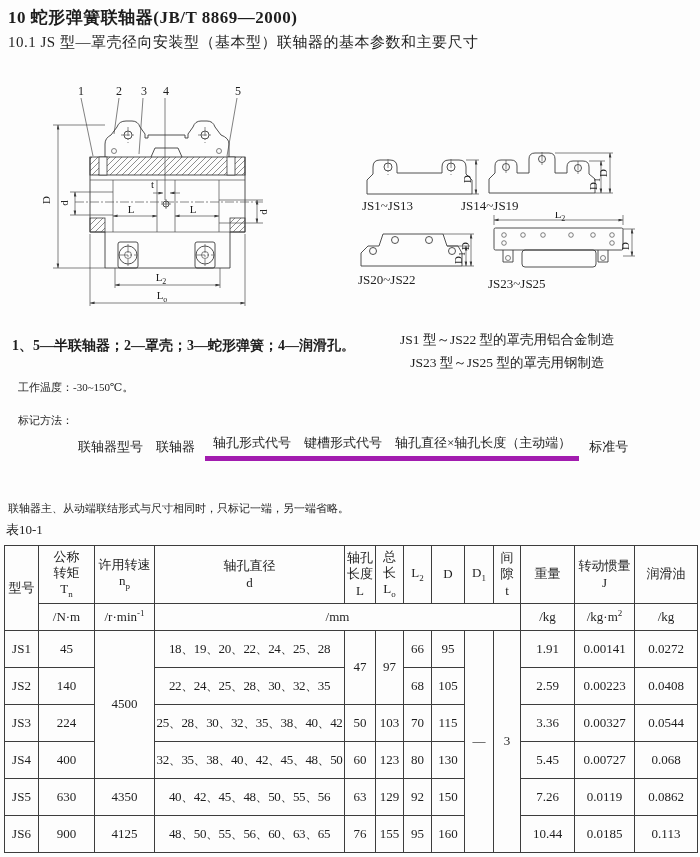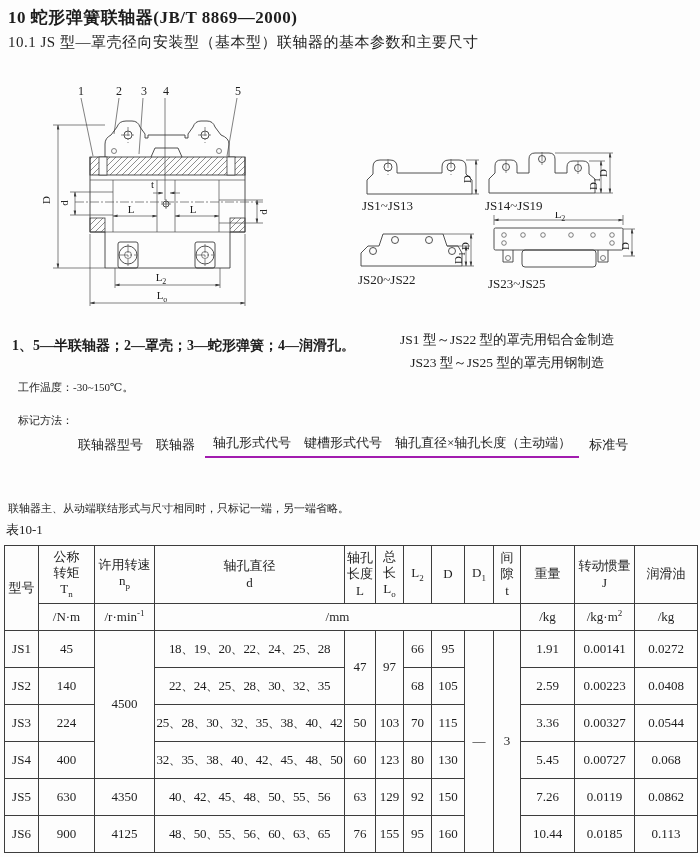--- a/index.html
+++ b/index.html
@@ -14,21 +14,21 @@
   .proflabel{font-size:13px;text-align:left;}
   svg{display:block;}
   .ln{stroke:#3c3c3c;stroke-width:.9;fill:none;}
   .thin{stroke:#4a4a4a;stroke-width:.7;fill:none;}
   .cl{stroke:#555;stroke-width:.7;fill:none;stroke-dasharray:9 2 2 2;}
   .dimtxt{font-size:11px;fill:#1e1e1e;}
   .callout{font-size:12px;fill:#1e1e1e;}
   
   .marking-row{display:flex;align-items:center;gap:10px;font-size:13px;}
   .fraction{display:inline-block;text-align:center;}
-  .fraction .num{display:block;padding:2px 8px 4px;border-bottom:2px solid #a21caf;}
+  .fraction .num{display:block;padding:2px 8px 4px;border-bottom:5px solid #a21caf;}
   .fraction .den{display:block;padding:4px 8px 2px;}
   
   table.tbl{border-collapse:collapse;table-layout:fixed;width:693px;}
   table.tbl td{border:1px solid #3d3d3d;text-align:center;vertical-align:middle;
                font-size:13px;padding:0 1px;line-height:1.25;}
   table.tbl .hd{font-size:13px;}
   table.tbl sub{font-size:9px;}
   table.tbl sup{font-size:9px;}
   td.dcol{font-size:12.3px;letter-spacing:-.4px;}
 </style>
@@ -148,21 +148,21 @@
     <circle class="ln" cx="21" cy="16" r="3.5"></circle>
     <circle class="ln" cx="57" cy="8" r="3.5"></circle>
     <circle class="ln" cx="93" cy="17" r="3.5"></circle>
     <path class="cl" d="M21,9 V23 M57,1 V15 M93,10 V24"></path>
     <path class="thin" d="M104,10 H120 M70,2 H128 M110,42 H128"></path>
     <line class="thin" x1="116" y1="10" x2="116" y2="42" marker-start="url(#ar2)" marker-end="url(#ar2)"></line>
     <line class="thin" x1="125" y1="2" x2="125" y2="42" marker-start="url(#ar2)" marker-end="url(#ar2)"></line>
     <text class="dimtxt" transform="rotate(-90 112 33)" x="112" y="33" text-anchor="middle"><tspan>D</tspan><tspan dy="2.5" font-size="8">1</tspan></text>
     <text class="dimtxt" transform="rotate(-90 122 22)" x="122" y="22" text-anchor="middle">D</text>
   </svg>
-  <div class="abs proflabel" style="left:485px;top:198px;width:130px;">JS14~JS19</div>
+  <div class="abs proflabel" style="left:461px;top:198px;width:130px;">JS14~JS19</div>
 
   <svg class="abs" style="left:358px;top:226px;" width="118" height="46" viewBox="0 0 118 46">
     <defs>
         <marker id="ar3" markerWidth="7" markerHeight="6" refX="6.5" refY="2" orient="auto-start-reverse">
           <path d="M0,0 L7,2 L0,4 Z" fill="#3c3c3c"></path>
         </marker>
       </defs>
     <path class="ln" d="M3,40 V27 L10,20 H21 L25,8 H85 L89,20 H100 L104,27 V40 H3 Z"></path>
     <circle class="ln" cx="15" cy="25" r="3.5"></circle>
     <circle class="ln" cx="37" cy="14" r="3.5"></circle>

